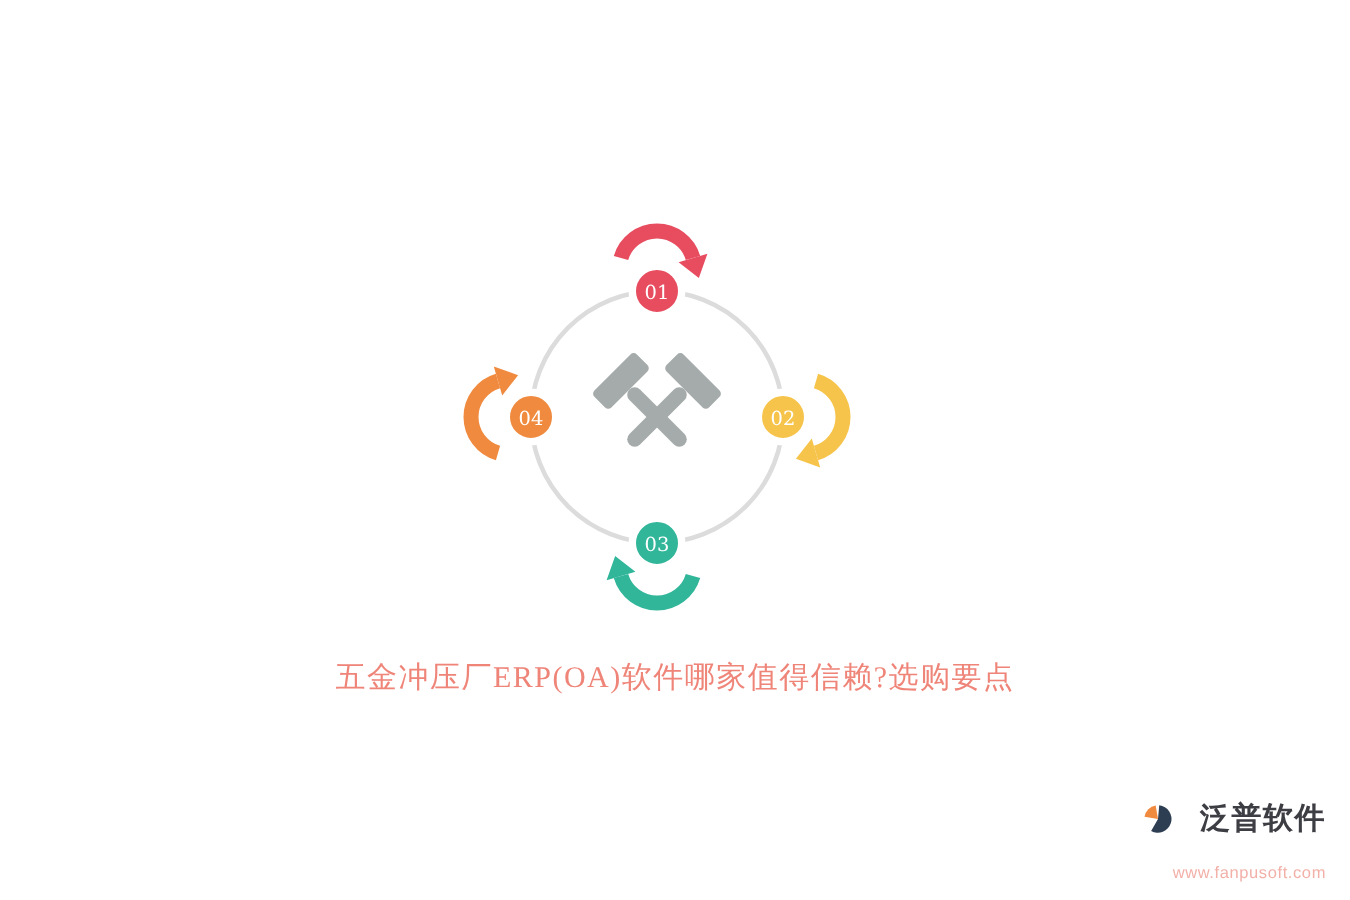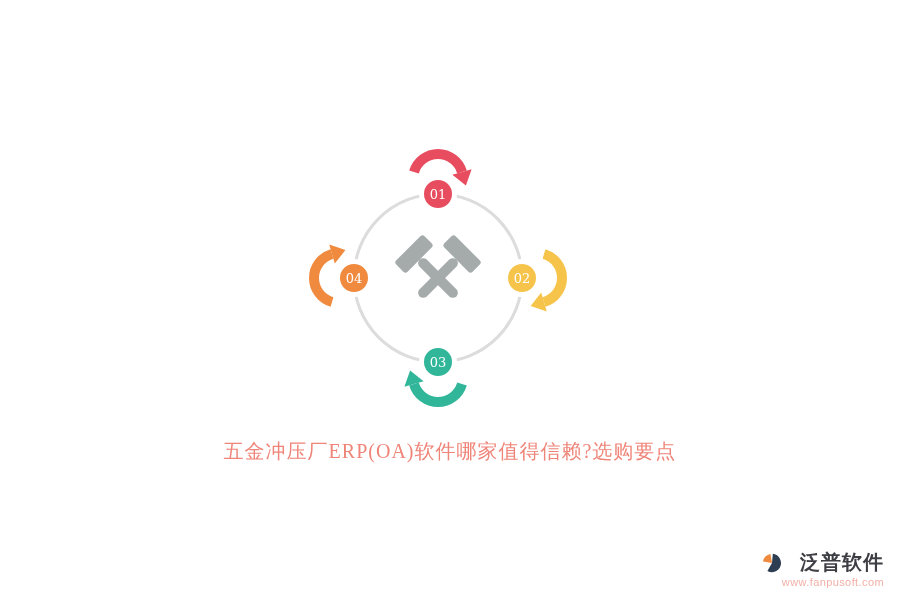--- a/index.html
+++ b/index.html
@@ -51,21 +51,21 @@
   .brand {
     font-family: "Liberation Serif", "DejaVu Serif", serif;
     font-size: 20px;
     font-weight: 700;
     letter-spacing: 1px;
   }
   .website {
     font-family: "Liberation Sans", sans-serif;
     font-size: 11px;
     letter-spacing: 0.4px;
-    margin-top: 0;
+    margin-top: 17px;
   }
 </style>
 </head>
 <body>
 
 <div class="page">
 
   <div class="diagram">
     <svg width="340" height="340" viewBox="0 0 340 340">
 

